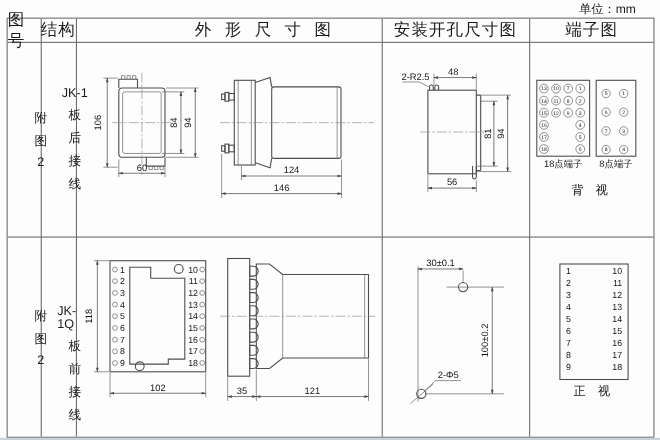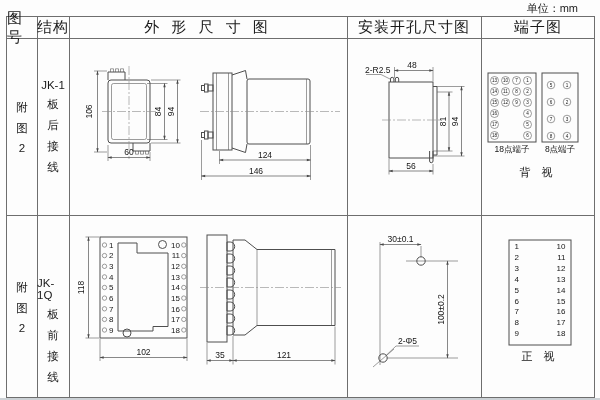--- a/index.html
+++ b/index.html
@@ -6,22 +6,22 @@
     background:#fdfdfd;font-family:"Liberation Sans","DejaVu Sans",sans-serif;color:#1a1a1a;}
   .page{position:absolute;inset:0;border-radius:21px;}
   .unit{position:absolute;top:1px;left:500px;width:78px;text-align:right;font-size:11px;}
   .tbl{position:absolute;left:6px;top:16px;width:589px;height:382px;
     border:1px solid #6e6e6e;box-sizing:border-box;}
   .vline{position:absolute;top:0;bottom:0;width:1px;background:#6e6e6e;}
   .hline{position:absolute;left:0;right:0;height:1px;background:#6e6e6e;}
   .cell{position:absolute;display:flex;align-items:center;justify-content:center;
     font-size:15px;letter-spacing:1px;}
   .vcell{position:absolute;display:flex;flex-direction:column;align-items:center;
-    justify-content:center;font-size:11.5px;gap:6px;}
-  .sp{letter-spacing:4px;}
+    justify-content:center;font-size:11.5px;gap:6px;padding-left:15px;}
+  .sp{letter-spacing:4px;padding-left:33px;}
   .bottom-edge{position:absolute;left:0;right:0;bottom:0;height:2px;background:#ccd1d5;}
   svg{position:absolute;overflow:visible;}
   .ol{fill:none;stroke:#4e4e4e;stroke-width:1;}
   .thin{fill:none;stroke:#5a5a5a;stroke-width:0.6;}
   .dim{fill:none;stroke:#555;stroke-width:0.7;}
   .cl{fill:none;stroke:#8c8c8c;stroke-width:0.6;stroke-dasharray:9 2 2 2;}
   svg text{fill:#161616;font-family:"Liberation Sans","DejaVu Sans",sans-serif;}
   .dt{font-size:8.5px;}
   .tn{font-size:4.6px;}
   .tn8{font-size:8px;}

